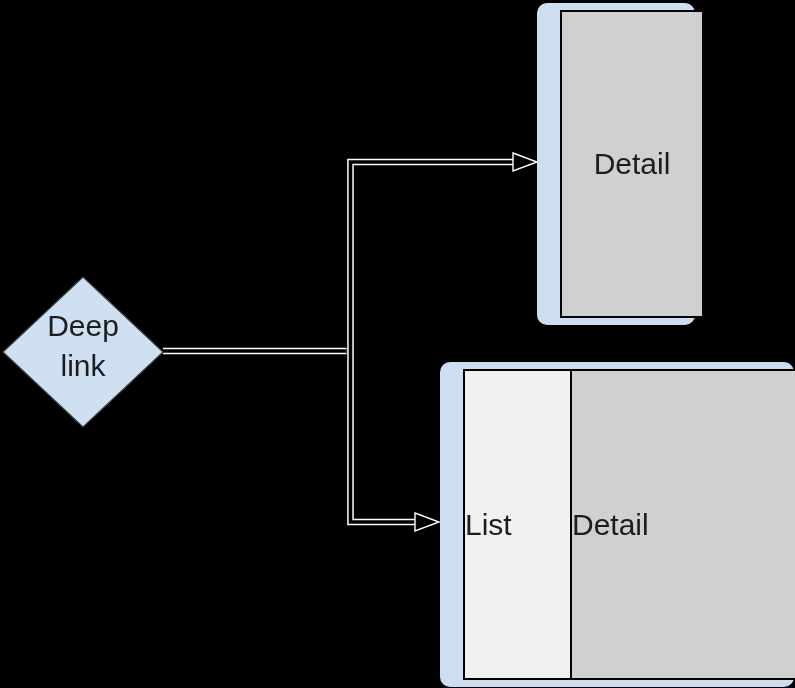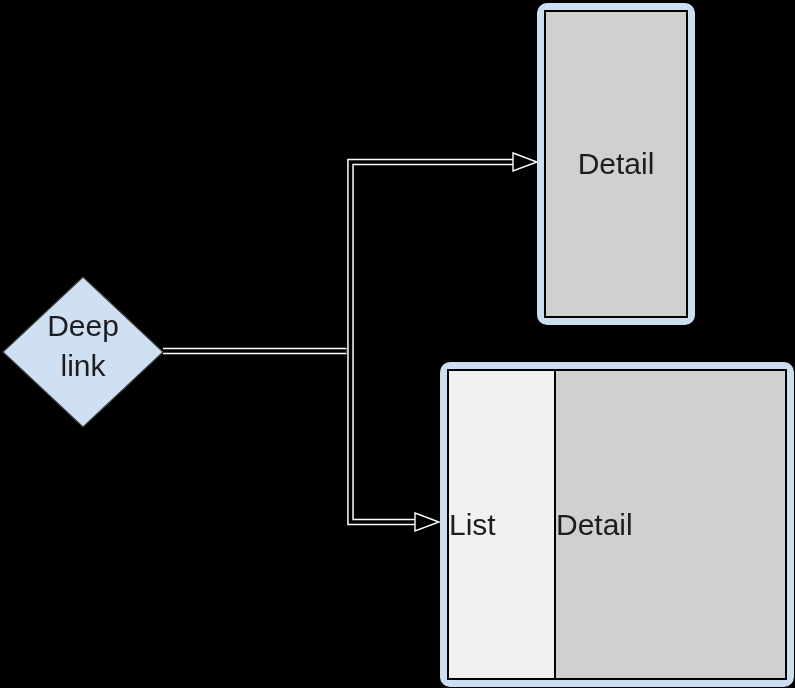--- a/index.html
+++ b/index.html
@@ -35,21 +35,21 @@
     box-sizing: border-box;
   }
   .device-detail      { left: 537px; top: 3px;   width: 158px; height: 322px; }
   .device-listdetail  { left: 440px; top: 362px; width: 354px; height: 325px; }
 
   .screen {
     width: 100%; height: 100%;
     box-sizing: border-box;
     border: 2px solid var(--ink, #000000);
     background: var(--screen-gray, #d0d0d0);
-    display: flex; align-items: center; justify-content: center;
+    display: flex; align-items: center; justify-content: center; margin-left: 16px;
   }
   .screen-split { align-items: stretch; justify-content: flex-start; padding: 0; }
 
   .pane { display: flex; align-items: center; justify-content: flex-start; }
   .pane-list {
     flex: 0 0 105px; width: 105px;
     background: var(--list-gray, #f1f1f2);
     border-right: 2px solid var(--ink, #000000);
   }
   .pane-detail { flex: 1 1 auto; background: var(--screen-gray, #d0d0d0); }

